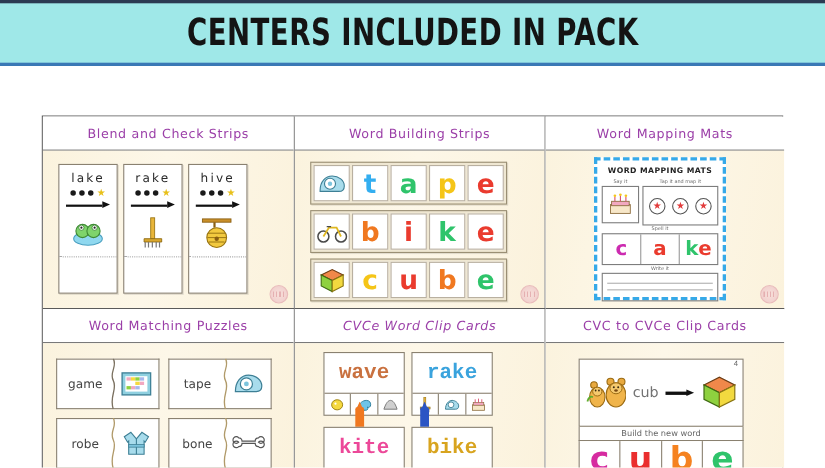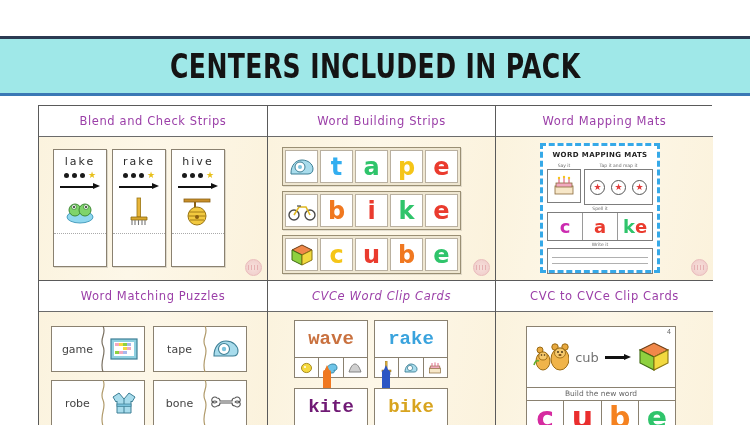--- a/index.html
+++ b/index.html
@@ -146,21 +146,21 @@
   .cvc-tiles div{flex:1;height:34px;border-right:1px solid #8a8170;display:flex;align-items:center;justify-content:center;}
   .cvc-tiles div:last-child{border-right:none;}
   .cvc-tiles .L{font-family:"DejaVu Sans","Liberation Sans",sans-serif;font-weight:700;font-size:30px;line-height:30px;}
   svg{display:block;}
 </style>
 </head>
 <body>
 
 <div class="page">
 
-  <div class="banner" style="background: rgb(159, 232, 232); margin-top: 36px;">
+  <div class="banner" style="background: rgb(159, 232, 232);">
     <div class="banner-title" style="color: rgb(20, 20, 20);">CENTERS INCLUDED IN PACK</div>
   </div>
 
   <div class="grid">
 
     <div class="cell c1">
       <div class="cell-head">
         <span style="color: rgb(155, 63, 168);">Blend and Check Strips</span>
       </div>
       <div class="cell-body">
@@ -519,21 +519,21 @@
                       </g>
                     </svg>
                   </div>
               </div>
             </div>
             <span class="peg" style="background:#2b55c4;left:8px;top:50px;"></span>
           </div>
 
           <div class="clip">
             <div class="ccard">
-              <div class="cw" style="color: #701a75;">kite</div>
+              <div class="cw" style="color: #ec4899;">kite</div>
               <div class="crow">
                 <div>
                     <svg width="14" height="11" viewBox="0 0 14 11">
                       <path d="M1 2h5l1.4 1.6H13V10H1z" fill="#f5d93f" stroke="#a08312" stroke-width=".9"></path>
                     </svg>
                   </div>
                 <div>
                     <svg width="13" height="13" viewBox="0 0 13 13">
                       <circle cx="6.5" cy="6.5" r="5.2" fill="#d8d8d8" stroke="#7a7a7a" stroke-width=".9"></circle>
                       <circle cx="6.5" cy="6.5" r="2.6" fill="none" stroke="#9a9a9a" stroke-width=".8"></circle>

